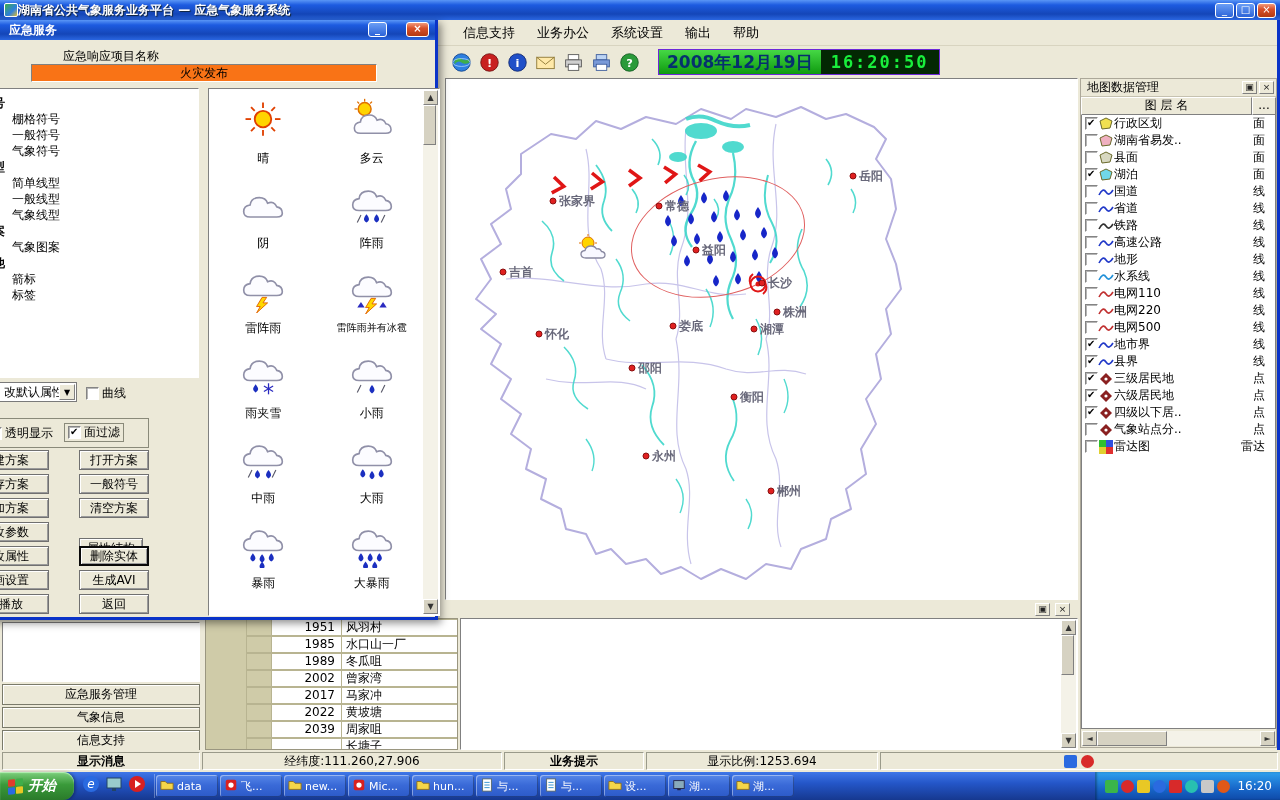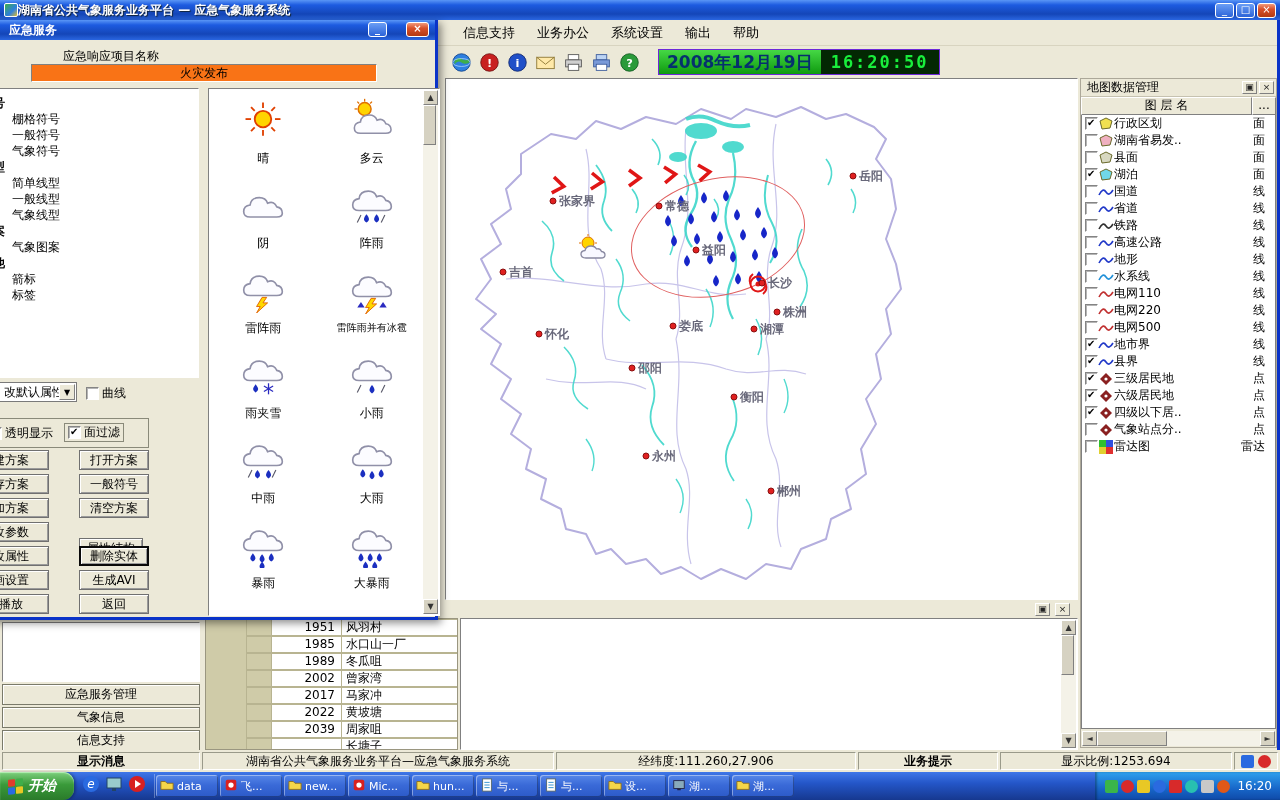--- a/index.html
+++ b/index.html
@@ -650,21 +650,20 @@
       <span class="sbtn">▲</span>
       <span class="strack">
           <span class="vthumb" style="top:0;"></span>
         </span>
       <span class="sbtn">▼</span>
     </div>
   </div>
 
   <div class="statusbar">
     <span class="sb-cell b" style="width:198px;">显示消息</span>
-    <span class="sb-cell" style="width:352px;">湖南省公共气象服务业务平台—应急气象服务系统</span>
     <span class="sb-cell" style="width:300px;">经纬度:111.260,27.906</span>
     <span class="sb-cell b" style="width:140px;">业务提示</span>
     <span class="sb-cell" style="width:232px;">显示比例:1253.694</span>
     <span class="sb-cell" style="flex:1;">
       <span class="sb-ico" style="background:#2a6ae0;"></span>
       <span class="sb-ico" style="background:#d82a2a;border-radius:50%;"></span>
     </span>
   </div>
 
   <div class="dialog">

